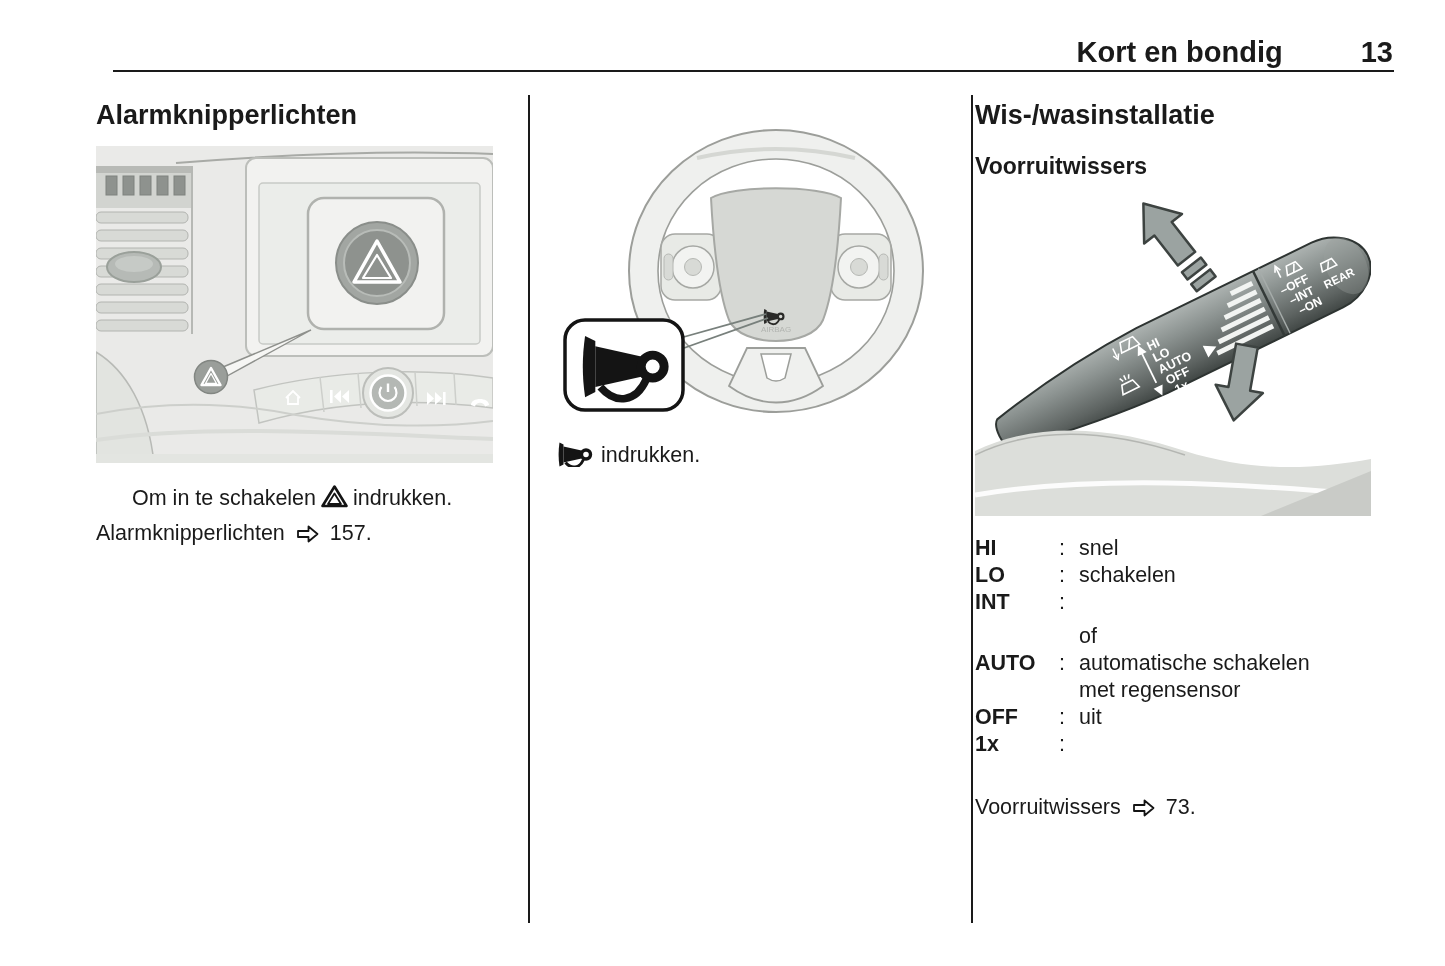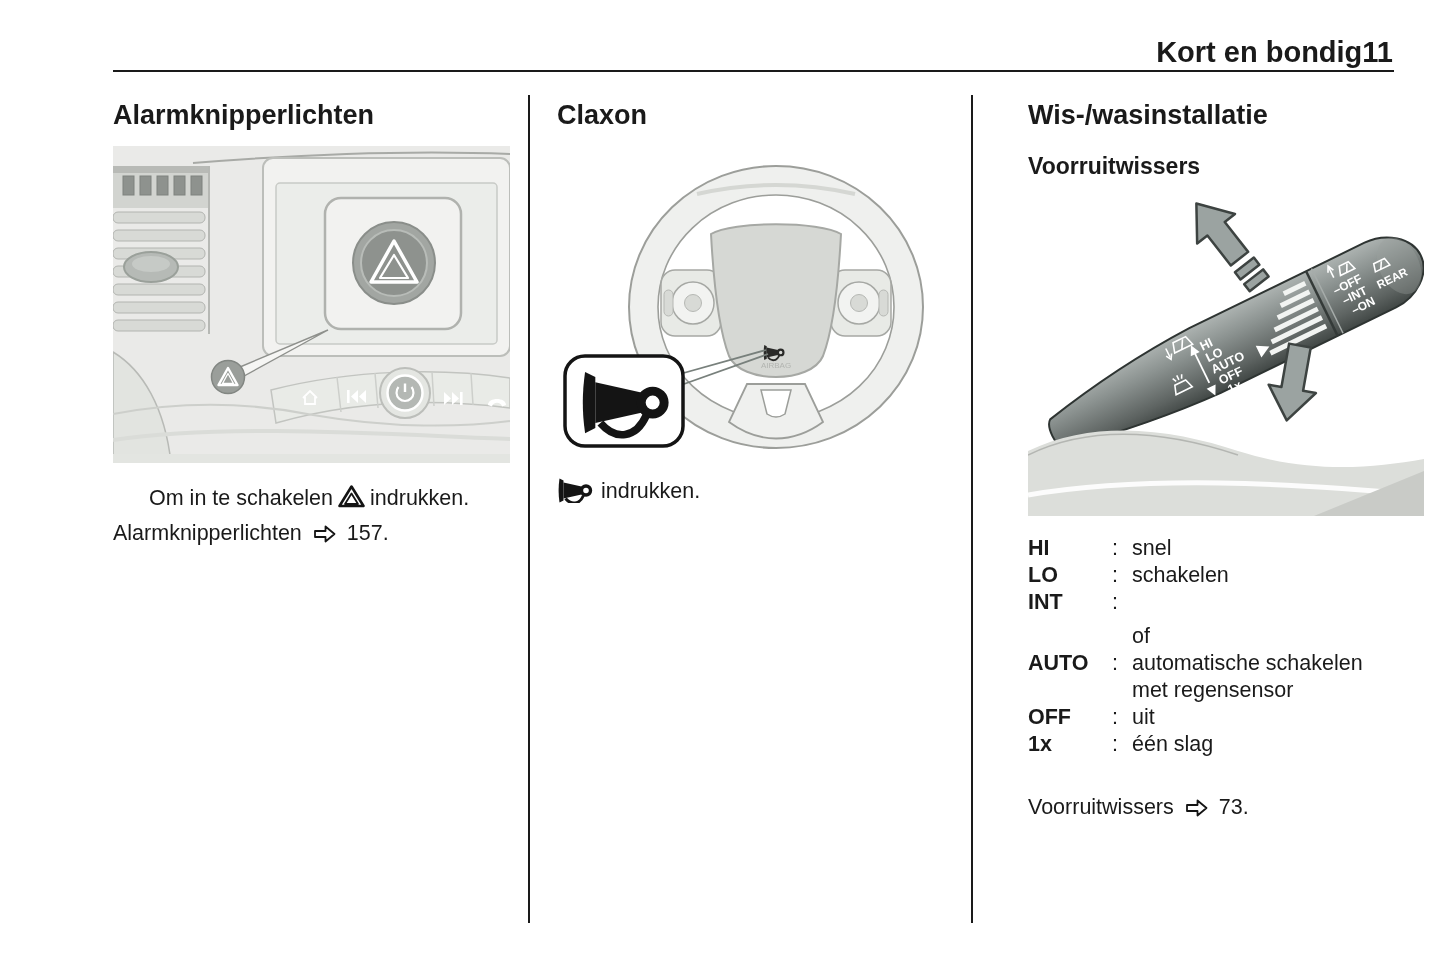--- a/index.html
+++ b/index.html
@@ -1,27 +1,27 @@
 <!DOCTYPE html>
 <html><head>
 <meta charset="utf-8">
 <style>
   html,body{margin:0;padding:0;background:#fff;}
   .page{position:relative;width:1445px;height:966px;background:#ffffff;
         font-family:"Liberation Sans",sans-serif;color:#1a1a1a;overflow:hidden;}
   .header{position:absolute;left:113px;top:38px;width:1280px;display:flex;
-          justify-content:flex-end;align-items:flex-start;
+          justify-content:flex-end;align-items:flex-start;gap:78px;
           font-size:29px;font-weight:bold;line-height:1;}
   .rule{position:absolute;left:113px;top:70px;width:1281px;height:2px;background:#1a1a1a;}
   .vdiv{position:absolute;top:95px;height:828px;width:2px;background:#1a1a1a;}
   #vdiv1{left:528px;} #vdiv2{left:971px;}
   .col{position:absolute;top:95px;}
-  #col-hazard{left:113px;width:439px;}
+  #col-hazard{left:96px;width:439px;}
   #col-horn{left:557px;width:398px;}
-  #col-wiper{left:1028px;width:396px;}
+  #col-wiper{left:975px;width:396px;}
   h2.coltitle{font-size:27px;font-weight:bold;margin:6px 0 0 0;line-height:1.1;}
   h3.subtitle{font-size:23px;font-weight:bold;margin:23px 0 0 0;line-height:1.1;}
   .figure{display:block;}
   #fig-dashboard{margin-top:15px;}
   #fig-wheel{margin-top:29px;}
   #fig-stalk{margin-top:14px;}
   p.body{font-size:21.5px;margin:0;line-height:35px;}
   #col-hazard p.p1{margin-top:18px;margin-left:36px;}
   #col-horn p.caption{margin-top:22px;}
   .icon-inline{vertical-align:-3px;margin:0 5px;}
@@ -35,21 +35,21 @@
   p.refline{margin-top:32px;}
   svg text{font-family:"Liberation Sans",sans-serif;}
 </style>
 </head>
 <body>
 
 <div class="page">
 
   <div class="header">
     <span>Kort en bondig</span>
-    <span>11</span>
+    <span>13</span>
   </div>
   <div class="rule"></div>
 
   <div class="vdiv" id="vdiv1"></div>
   <div class="vdiv" id="vdiv2"></div>
 
   <div class="col" id="col-hazard">
     <h2 class="coltitle">Alarmknipperlichten</h2>
 
     <svg id="fig-dashboard" class="figure" width="397" height="317" viewBox="0 0 397 317">
@@ -141,21 +141,20 @@
     <p class="body">
       <span>Alarmknipperlichten</span>
       <svg class="icon-inline" width="23" height="18" viewBox="0 0 23 18">
           <polygon points="2,6 12.5,6 12.5,1.5 21.5,9 12.5,16.5 12.5,12 2,12" fill="none" stroke="#141414" stroke-width="1.8" stroke-linejoin="round"></polygon>
         </svg>
       <span>157.</span>
     </p>
   </div>
 
   <div class="col" id="col-horn">
-    <h2 class="coltitle">Claxon</h2>
 
     <svg id="fig-wheel" class="figure" width="398" height="292" viewBox="0 0 398 292">
 
       <ellipse cx="219" cy="147" rx="147" ry="141" fill="#eff0ee" stroke="#9c9e9a" stroke-width="2"></ellipse>
       <ellipse cx="219" cy="147" rx="118" ry="112" fill="#ffffff" stroke="#9c9e9a" stroke-width="1.6"></ellipse>
       <path d="M140,34 Q219,16 298,34" stroke="#d5d7d3" stroke-width="4" fill="none"></path>
 
       <g>
         <rect x="104" y="110" width="60" height="66" rx="14" fill="#e8eae6" stroke="#a6a8a4" stroke-width="1.5"></rect>
         <circle cx="136" cy="143" r="21" fill="#f2f3f1" stroke="#a6a8a4" stroke-width="1.5"></circle>
@@ -329,21 +328,20 @@
           <span class="desc">automatische schakelen met regensensor</span>
       </div>
       <div class="wrow">
         <span class="term">OFF</span>
           <span class="sep">:</span>
           <span class="desc">uit</span>
       </div>
       <div class="wrow">
         <span class="term">1x</span>
           <span class="sep">:</span>
-          <span class="desc">één slag</span>
       </div>
     </div>
 
     <p class="body refline">
       <span>Voorruitwissers</span>
       <svg class="icon-inline" width="23" height="18" viewBox="0 0 23 18">
           <polygon points="2,6 12.5,6 12.5,1.5 21.5,9 12.5,16.5 12.5,12 2,12" fill="none" stroke="#141414" stroke-width="1.8" stroke-linejoin="round"></polygon>
         </svg>
       <span>73.</span>
     </p>

